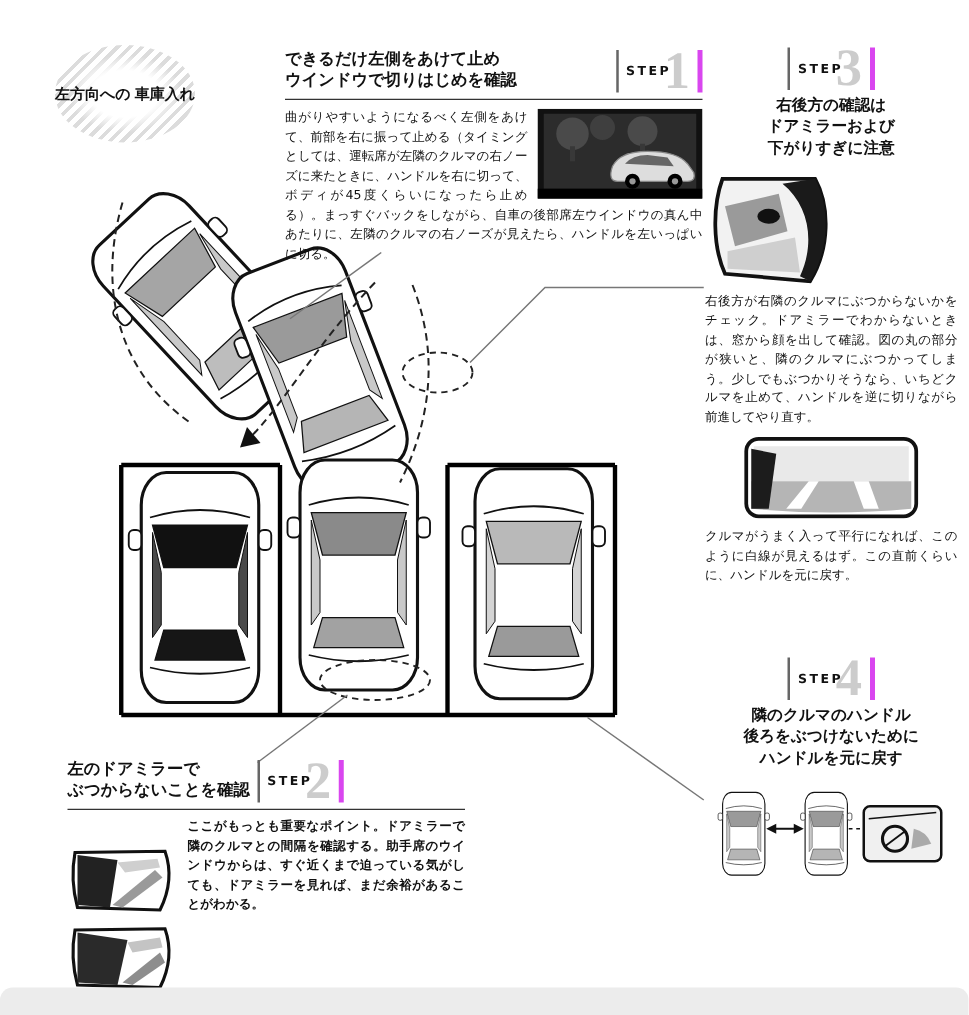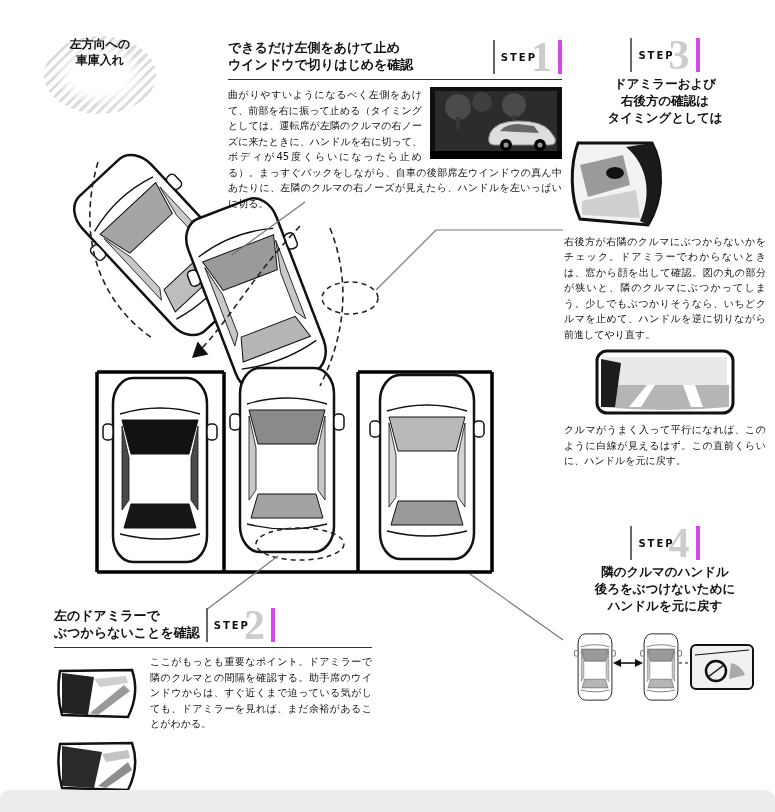--- a/index.html
+++ b/index.html
@@ -3,21 +3,21 @@
 <meta charset="utf-8">
 <style>
   html,body{margin:0;padding:0;background:#fff;}
   body{font-family:"DejaVu Sans","Liberation Sans",sans-serif;color:#111;}
   .page{position:relative;width:775px;height:812px;background:#fff;overflow:hidden;}
   .scene{position:absolute;left:0;top:0;}
 
   
   .badge{position:absolute;left:44px;top:36px;width:112px;height:78px;border-radius:50%;
     background:repeating-linear-gradient(135deg,#dcdcdc 0 3px,#ffffff 3px 7px);
-    display:flex;flex-direction:column;align-items:center;justify-content:flex-start;}
+    display:flex;flex-direction:row;align-items:center;justify-content:space-between;}
   .badge::before{content:"";position:absolute;left:10%;top:10%;right:10%;bottom:10%;
     border-radius:50%;background:radial-gradient(closest-side,#fff 60%,rgba(255,255,255,0) 100%);}
   .badge div{position:relative;font-size:12px;font-weight:bold;line-height:1.35;}
 
   .panel{position:absolute;}
   .panel p{margin:0 0 7px;font-size:10px;line-height:1.55;text-align:justify;}
 
   .p-title{font-size:13px;font-weight:bold;line-height:1.3;}
   .p-title-c{font-size:12.5px;font-weight:bold;line-height:1.35;text-align:center;margin:4px 0 8px;}
 
@@ -32,21 +32,21 @@
   .s1 .p-head{display:flex;justify-content:space-between;align-items:center;gap:6px;
     border-bottom:1.5px solid #333;padding-bottom:5px;margin-bottom:7px;}
   .float-img{float:right;margin:0 0 4px 8px;}
   .clearfix::after{content:"";display:block;clear:both;}
 
   .s3{left:564px;top:38px;width:202px;}
   .s4{left:564px;top:526px;width:202px;}
   .s2{left:54px;top:608px;width:318px;}
   .s2 .p-head{display:flex;justify-content:flex-start;align-items:center;gap:6px;
     border-bottom:1.5px solid #333;padding-bottom:5px;margin-bottom:6px;}
-  .s2 .row{display:flex;gap:8px;align-items:center;margin-bottom:6px;}
+  .s2 .row{display:flex;gap:8px;align-items:flex-end;margin-bottom:6px;font-weight:bold;}
   .s2 .row p{flex:1;margin:0;}
 
   .img-block{display:block;margin:6px auto 7px;}
   .img-left{display:block;margin:6px 0 7px 4px;}
 
   .bottom-strip{position:absolute;left:0;right:0;bottom:0;height:22px;background:#ececec;
     border-radius:10px 10px 0 0;}
 </style>
 </head>
 <body>
@@ -139,23 +139,23 @@
       <p>曲がりやすいようになるべく左側をあけて、前部を右に振って止める（タイミングとしては、運転席が左隣のクルマの右ノーズに来たときに、ハンドルを右に切って、ボディが45度くらいになったら止める）。まっすぐバックをしながら、自車の後部席左ウインドウの真ん中あたりに、左隣のクルマの右ノーズが見えたら、ハンドルを左いっぱいに切る。</p>
     </div>
   </section>
 
   <section class="panel s3">
     <div class="step-marker center">
       <span class="word">STEP</span>
       <span class="num">3</span>
     </div>
     <div class="p-title-c">
+      <div>右後方の確認は</div>
       <div>ドアミラーおよび</div>
-      <div>右後方の確認は</div>
-      <div>タイミングとしては</div>
+      <div>下がりすぎに注意</div>
     </div>
     <svg class="img-left" width="100" height="92" viewBox="0 0 100 92">
       <path d="M10,8 C2,30 2,62 12,84 L80,90 C96,64 96,30 84,8 Z" fill="#f2f2f2" stroke="#111" stroke-width="3"></path>
       <path d="M58,12 C80,30 84,60 72,86 L80,90 C96,64 96,30 84,8 Z" fill="#1a1a1a"></path>
       <path d="M12,30 L55,20 L62,50 L20,62 Z" fill="#9a9a9a"></path>
       <path d="M14,66 L68,55 L72,83 L14,80 Z" fill="#cfcfcf"></path>
       <ellipse cx="47" cy="38" rx="9" ry="6" fill="#111"></ellipse>
     </svg>
     <p>右後方が右隣のクルマにぶつからないかをチェック。ドアミラーでわからないときは、窓から顔を出して確認。図の丸の部分が狭いと、隣のクルマにぶつかってしまう。少しでもぶつかりそうなら、いちどクルマを止めて、ハンドルを逆に切りながら前進してやり直す。</p>
     <svg class="img-block" width="140" height="66" viewBox="0 0 140 66">

